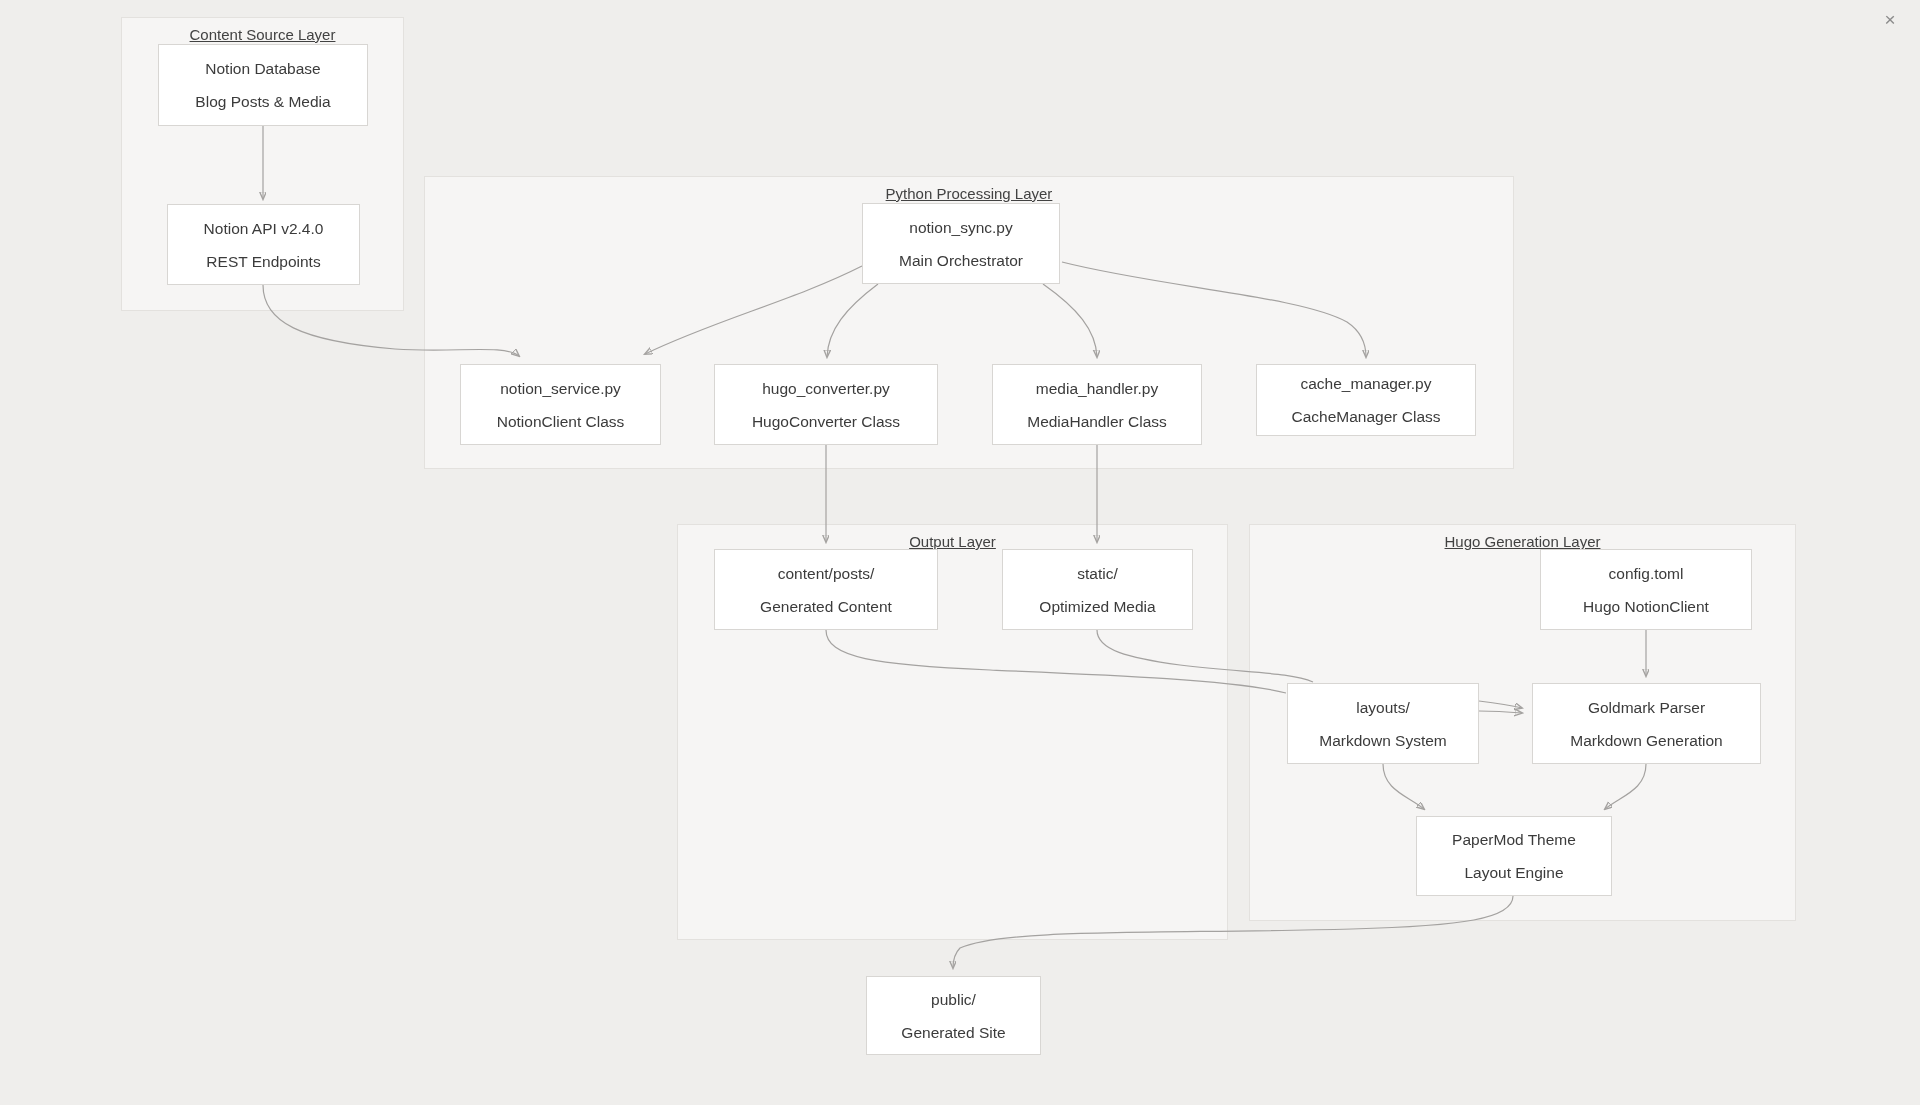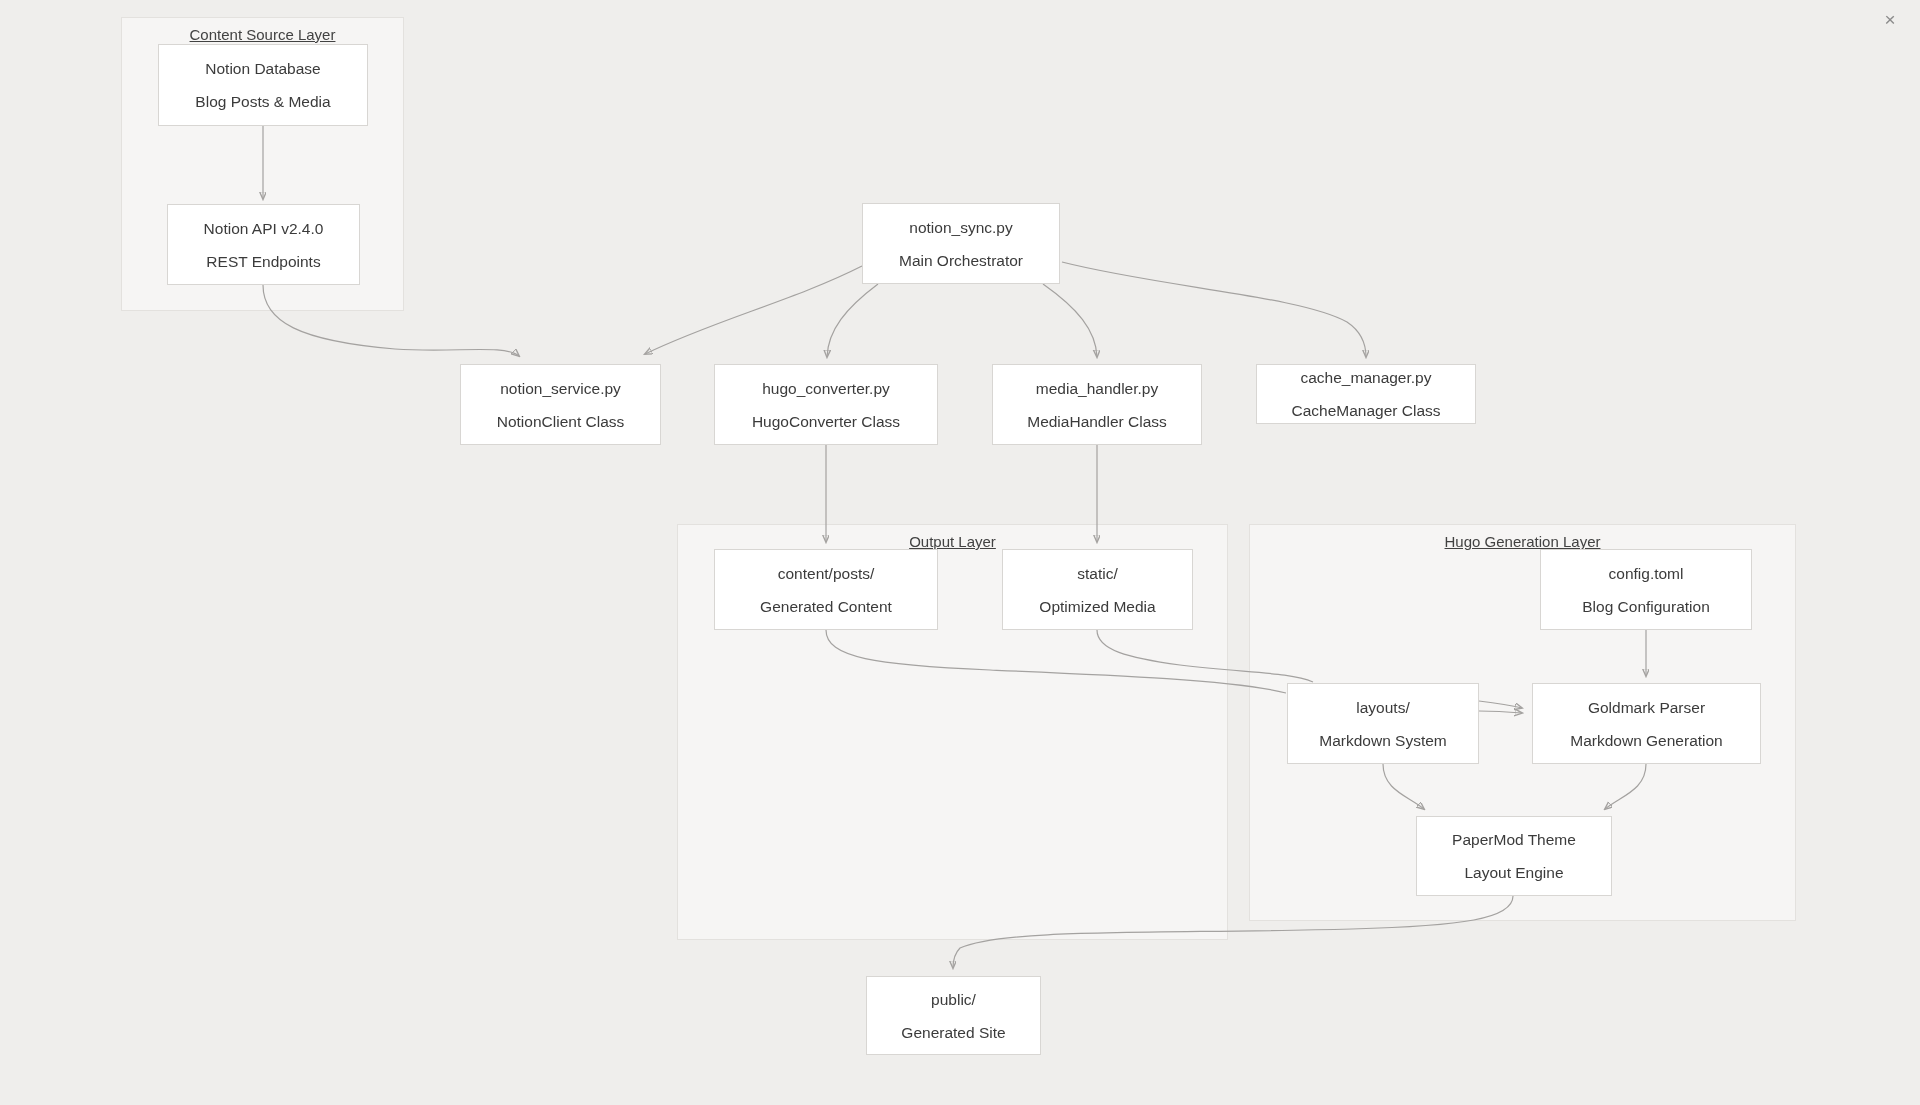--- a/index.html
+++ b/index.html
@@ -93,20 +93,23 @@
     <path d="M1479,711 C1496,711 1510,712 1522,713" marker-end="url(#arw)"></path>
     <path d="M1383,764 C1383,790 1408,796 1424,809" marker-end="url(#arw)"></path>
     <path d="M1646,764 C1646,790 1621,796 1605,809" marker-end="url(#arw)"></path>
     <path d="M1513,896 C1513,919 1462,926 1352,929 C1160,934 1005,928 960,948 C955,953 953,960 953,968" marker-end="url(#arw)"></path>
   </svg>
 
   <div class="group" style="left:121px; top:17px; width:283px; height:294px">
     <div class="group-title">Content Source Layer</div>
   </div>
 
+  <div class="group" style="left:424px; top:176px; width:1090px; height:293px">
+    <div class="group-title">Python Processing Layer</div>
+  </div>
 
   <div class="group" style="left:677px; top:524px; width:551px; height:416px">
     <div class="group-title">Output Layer</div>
   </div>
 
   <div class="group" style="left:1249px; top:524px; width:547px; height:397px">
     <div class="group-title">Hugo Generation Layer</div>
   </div>
 
   <div class="node" style="left:158px; top:44px; width:210px; height:82px">
@@ -132,38 +135,38 @@
   <div class="node" style="left:714px; top:364px; width:224px; height:81px">
     <div class="l1">hugo_converter.py</div>
     <div class="l2">HugoConverter Class</div>
   </div>
 
   <div class="node" style="left:992px; top:364px; width:210px; height:81px">
     <div class="l1">media_handler.py</div>
     <div class="l2">MediaHandler Class</div>
   </div>
 
-  <div class="node" style="left:1256px; top:364px; width:220px; height:60px">
+  <div class="node" style="left:1256px; top:364px; width:220px; height:72px">
     <div class="l1">cache_manager.py</div>
     <div class="l2">CacheManager Class</div>
   </div>
 
   <div class="node" style="left:714px; top:549px; width:224px; height:81px">
     <div class="l1">content/posts/</div>
     <div class="l2">Generated Content</div>
   </div>
 
   <div class="node" style="left:1002px; top:549px; width:191px; height:81px">
     <div class="l1">static/</div>
     <div class="l2">Optimized Media</div>
   </div>
 
   <div class="node" style="left:1540px; top:549px; width:212px; height:81px">
     <div class="l1">config.toml</div>
-    <div class="l2">Blog Configuration</div>
+    <div class="l2">Hugo NotionClient</div>
   </div>
 
   <div class="node" style="left:1287px; top:683px; width:192px; height:81px">
     <div class="l1">layouts/</div>
     <div class="l2">Markdown System</div>
   </div>
 
   <div class="node" style="left:1532px; top:683px; width:229px; height:81px">
     <div class="l1">Goldmark Parser</div>
     <div class="l2">Markdown Generation</div>

